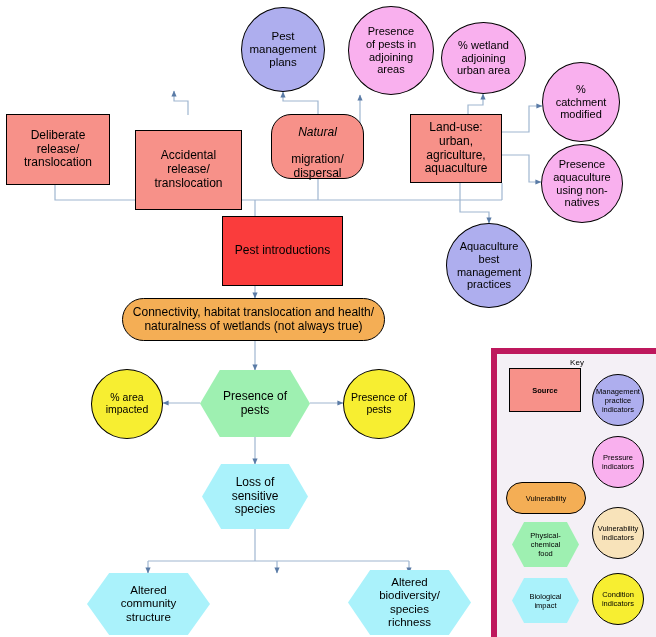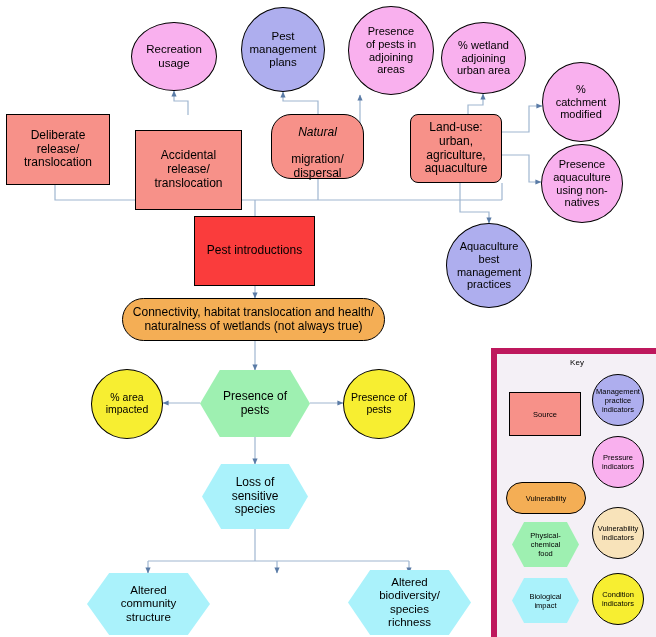--- a/index.html
+++ b/index.html
@@ -39,20 +39,21 @@
   }
   
   .rect {
     border: 1px solid #000000;
   }
   .source {
     background: #f79189;
   }
   .pressure {
     background: #fa3c3c;
+    margin-left: 28px;
   }
   .vuln {
     background: #f4ae55;
     border: 1px solid #000000;
     border-radius: 999px;
   }
   .circle {
     border: 1px solid #000000;
     border-radius: 50%;
   }
@@ -178,22 +179,20 @@
       <path d="M188,179 L188,200"></path>
       <path d="M318,179 L318,200"></path>
       <path d="M502,183 L502,200"></path>
       <path d="M255,200 L255,215"></path>
 
       <path d="M255,529 L255,561"></path>
       <path d="M148,561 L409,561"></path>
     </g>
   </svg>
 
-  <div class="node circle c-pink" style="left:131px; top:22px; width:86px; height:69px; font-size:11.5px;">Recreation
-usage</div>
 
   <div class="node circle c-violet" style="left:241px; top:7px; width:84px; height:85px; font-size:11.5px;">Pest
 management
 plans</div>
 
   <div class="node circle c-pink" style="left:348px; top:6px; width:86px; height:89px; font-size:11px;">Presence
 of pests in
 adjoining
 areas</div>
 
@@ -223,21 +222,21 @@
 release/
 translocation</div>
 
   <div class="node rect source" style="left:271px; top:114px; width:93px; height:65px; font-size:12px;border-radius:20px;">
     <span style="display:block;">
       <i style="font-style:italic;">Natural</i><br>
       <span>migration/<br>dispersal</span>
     </span>
   </div>
 
-  <div class="node rect source" style="left:410px; top:114px; width:92px; height:69px; font-size:12px; white-space:normal; padding:0 2px;border-radius:8px;">Land-use: urban,
+  <div class="node rect source" style="left:410px; top:114px; width:92px; height:69px; font-size:12px; white-space:normal; padding:0 2px;">Land-use: urban,
 agriculture,
 aquaculture</div>
 
   <div class="node rect pressure" style="left:194px; top:216px; width:121px; height:70px; font-size:12px;">Pest introductions</div>
 
   <div class="node vuln" style="left:122px; top:298px; width:263px; height:43px; font-size:12px;">Connectivity, habitat translocation and health/
 naturalness of wetlands (not always true)</div>
 
   <div class="node circle c-yellow" style="left:91px; top:369px; width:72px; height:70px; font-size:10.5px;">% area
 impacted</div>
@@ -270,21 +269,21 @@
     <div class="hexfill hex h-blue"></div>
     <div class="hexlabel" style="font-size:11.5px;">Altered
 biodiversity/
 species
 richness</div>
   </div>
 
   <div id="legend">
     <div id="legend-title">Key</div>
 
-    <div class="lg rect source" style="left:12px; top:38px; width:72px; height:44px;">Source</div>
+    <div class="lg rect source" style="left:12px; top:14px; width:72px; height:44px;font-weight:bold;">Source</div>
 
 
     <div class="lg vuln" style="left:9px; top:128px; width:80px; height:32px;">Vulnerability</div>
 
     <div class="lg-hexwrap" style="left:15px; top:168px; width:67px; height:45px;">
       <div class="hexfill hex h-green"></div>
       <div class="hexlabel">Physical-
 chemical
 food</div>
     </div>

